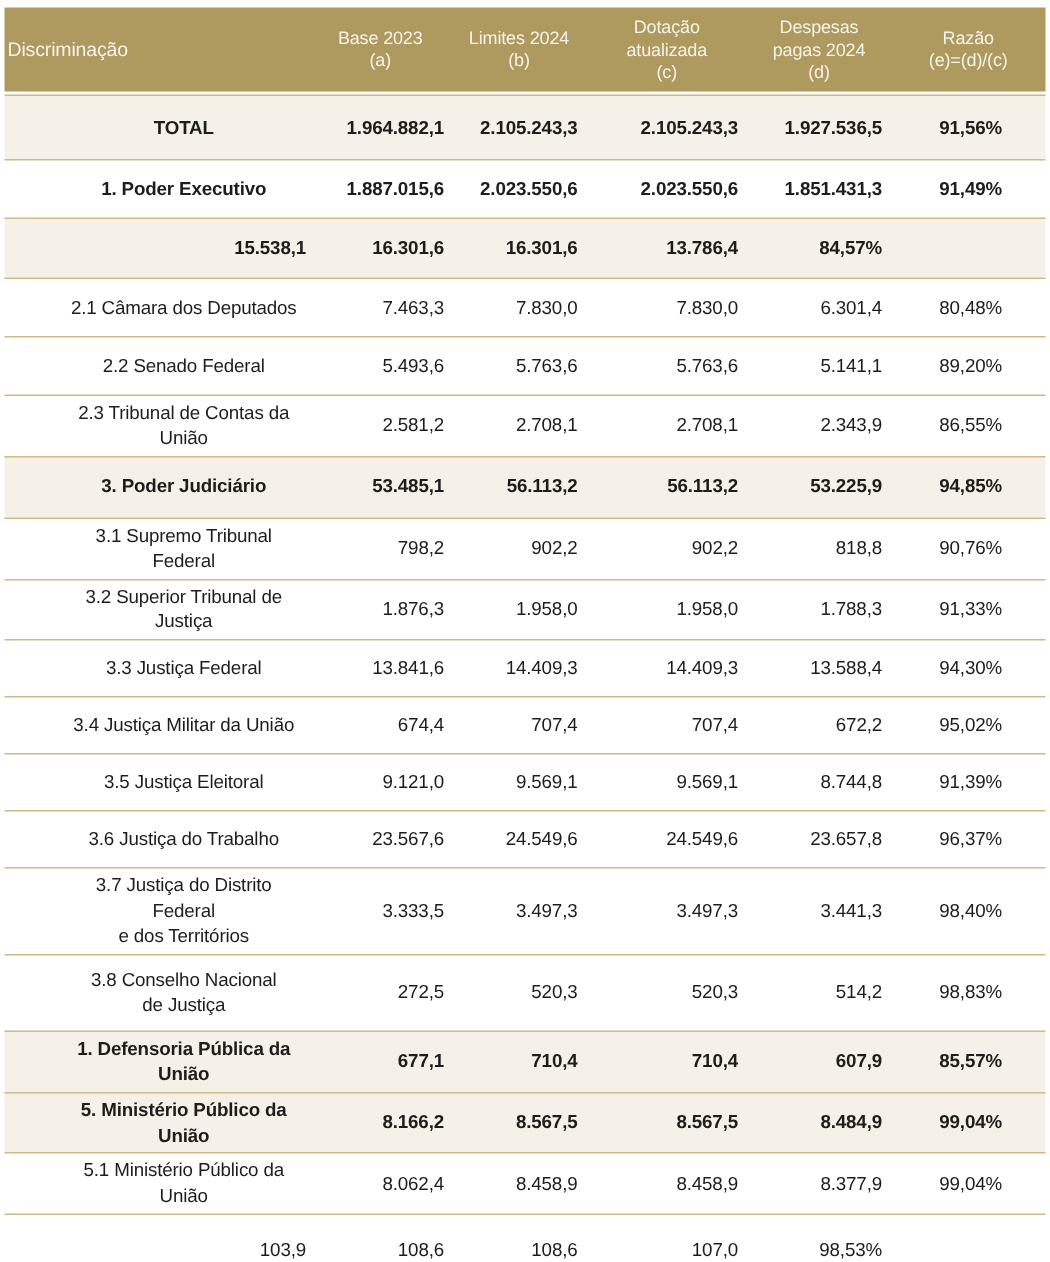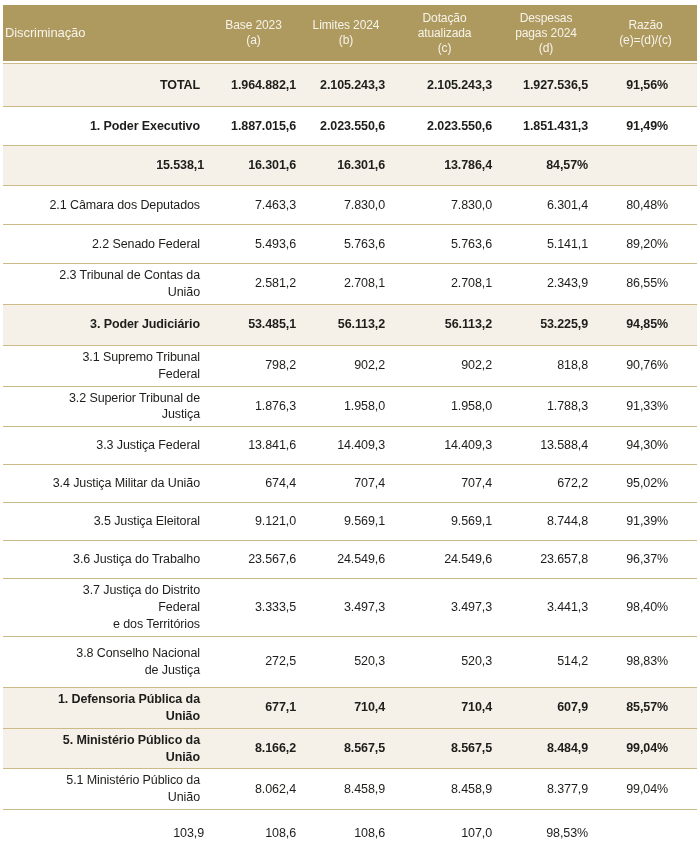--- a/index.html
+++ b/index.html
@@ -31,21 +31,21 @@
     font-size:12px;
     line-height:1.25;
   }
   .thead .cell{white-space:pre-line;text-align:center;padding:4px 2px;}
   .thead .cell.label{text-align:left;font-size:13px;}
   
   .tbody{margin-top:2px;border-bottom:1px solid var(--line);}
   .row{border-top:1px solid var(--line);font-size:12.5px;line-height:1.35;}
   .row .cell{padding:3px 2px;}
   .row .cell.label{
-    text-align:right;padding-right:6px;white-space:pre-line;margin-left:40px;
+    text-align:center;padding-right:6px;white-space:pre-line;margin-left:40px;
   }
   .row .cell.num{text-align:right;font-variant-numeric:tabular-nums;}
   .row .cell:nth-child(2){padding-right:5px;}
   .row .cell:nth-child(3){padding-right:6px;}
   .row .cell:nth-child(4){padding-right:6px;}
   .row .cell:nth-child(5){padding-right:6px;}
   .row .cell:nth-child(6){padding-right:29px;}
   .r-shaded{background:var(--shade);}
   .r-bold{font-weight:700;}
   .h38{min-height:38px}.h39{min-height:39px}.h40{min-height:40px}

